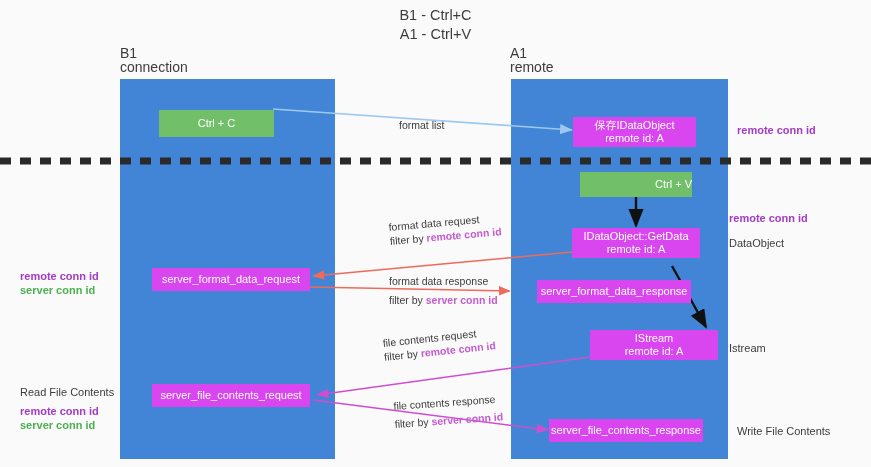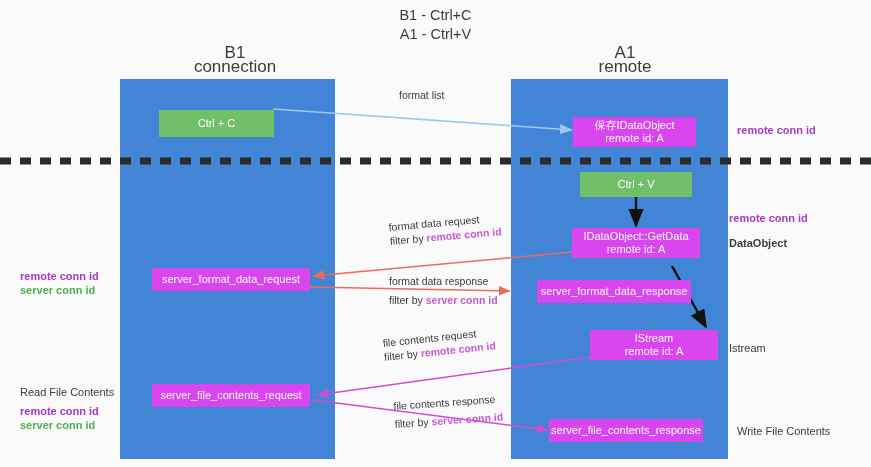--- a/index.html
+++ b/index.html
@@ -16,21 +16,21 @@
   .abs{position:absolute;box-sizing:border-box;}
 
   
   .title{
     left:0;top:6px;width:871px;text-align:center;
     font-size:14.5px;line-height:19px;color:#3c3c3c;
   }
 
   
   .colhead{
-    text-align:center;font-size:17px;line-height:14px;color:#3c3c3c;
+    text-align:left;font-size:14px;line-height:14px;color:#3c3c3c;
   }
 
   
   .lane{background:#4285d6;}
 
   
   .box{
     display:flex;flex-direction:column;align-items:center;justify-content:center;
     color:#ffffff;text-align:center;
     font-size:11px;line-height:13.5px;
@@ -118,21 +118,21 @@
 
   <div class="abs box orange" style="left:152px;top:268px;width:158px;height:23px;">
     <div>server_format_data_request</div>
   </div>
 
   <div class="abs box orange" style="left:573px;top:117px;width:123px;height:30px;">
     <div>保存IDataObject</div>
     <div class="l2">remote id: A</div>
   </div>
 
-  <div class="abs box green" style="left:580px;top:172px;width:112px;height:25px;">
+  <div class="abs box green" style="left:580px;top:172px;width:112px;height:25px;align-items:flex-end;">
     <div>Ctrl + V</div>
   </div>
 
   <div class="abs box orange" style="left:572px;top:228px;width:128px;height:30px;">
     <div>IDataObject::GetData</div>
     <div class="l2">remote id: A</div>
   </div>
 
   <div class="abs box orange" style="left:513px;top:280px;width:154px;height:23px;margin-left:24px;">
     <div>server_format_data_response</div>
@@ -140,21 +140,21 @@
 
   <div class="abs box orange" style="left:590px;top:330px;width:128px;height:30px;">
     <div>IStream</div>
     <div class="l2">remote id: A</div>
   </div>
 
   <div class="abs box orange" style="left:549px;top:419px;width:154px;height:23px;">
     <div>server_file_contents_response</div>
   </div>
 
-  <div class="abs flowlbl" style="left:399px;top:88px;">
+  <div class="abs flowlbl" style="left:399px;top:118px;">
     <div>format list</div>
   </div>
 
   <div class="abs flowlbl" style="left:388px;top:220px;transform:rotate(-5deg);transform-origin:left top;">
     <div>format data request</div>
     <div>
       <span>filter by </span><b class="magenta">remote conn id</b>
     </div>
   </div>
 
@@ -182,19 +182,19 @@
   <div class="abs lbl bold purple" style="left:20px;top:269px;">remote conn id</div>
   <div class="abs lbl bold green-t" style="left:20px;top:283px;">server conn id</div>
 
   <div class="abs lbl dark" style="left:20px;top:385px;">Read File Contents</div>
   <div class="abs lbl bold purple" style="left:20px;top:404px;">remote conn id</div>
   <div class="abs lbl bold green-t" style="left:20px;top:418px;">server conn id</div>
 
   <div class="abs lbl bold purple" style="left:737px;top:123px;">remote conn id</div>
 
   <div class="abs lbl bold purple" style="left:729px;top:211px;">remote conn id</div>
-  <div class="abs lbl dark" style="left:729px;top:236px;font-weight:bold;">DataObject</div>
+  <div class="abs lbl dark" style="left:729px;top:236px;">DataObject</div>
 
   <div class="abs lbl dark" style="left:729px;top:341px;">Istream</div>
 
   <div class="abs lbl dark" style="left:737px;top:424px;">Write File Contents</div>
 
 </div>
 
 </body></html>

